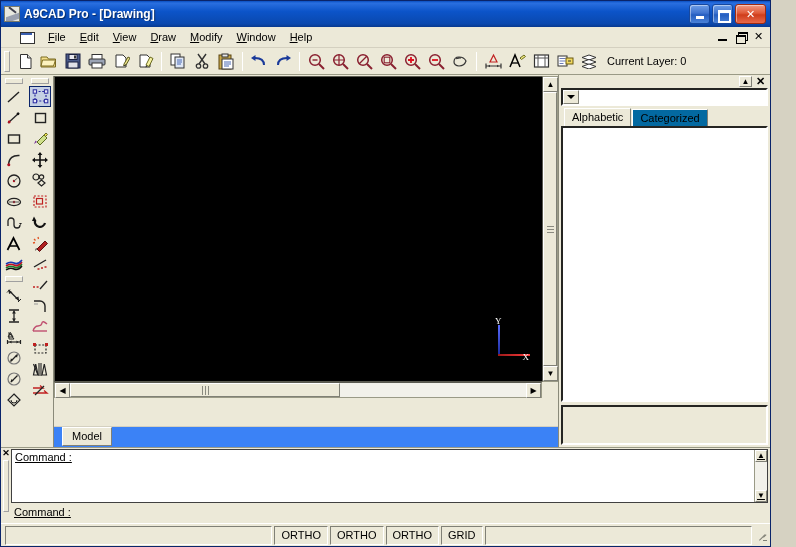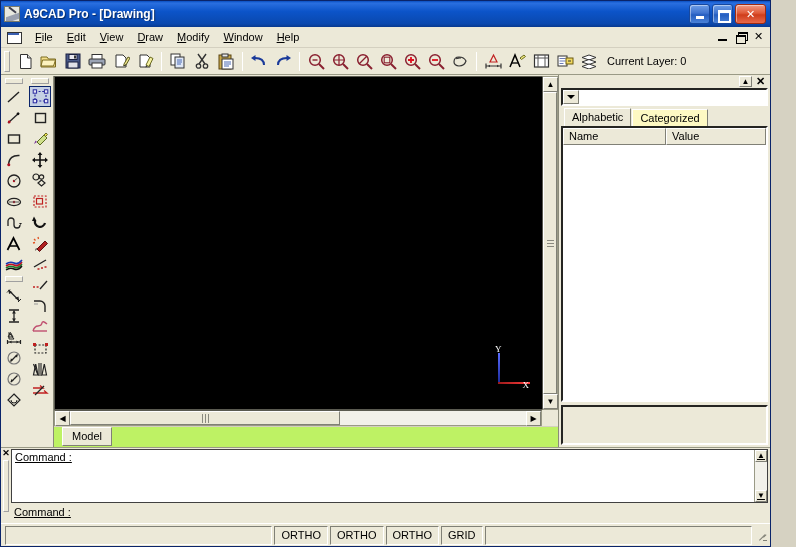--- a/index.html
+++ b/index.html
@@ -55,21 +55,21 @@
            font-family:"Liberation Sans", sans-serif; }
   .min-g:after { content:""; width:8px; height:3px; background:#fff;
                  position:absolute; left:6px; top:11px; }
   .max-g:after { content:""; width:9px; height:8px; border:2px solid #fff;
                  border-top-width:3px; position:absolute; left:5px; top:5px; }
 
   
   .menubar {
     height:21px; display:flex; align-items:center;
     background:#ece9d8; border-bottom:1px solid #d4d0c0;
-    padding-left:3px; position:relative;
+    padding-left:16px; position:relative;
   }
   .menu-doc-icon {
     width:16px; height:14px; margin:0 6px 0 2px; position:relative;
     flex:0 0 auto;
   }
   .menu-doc-icon:before {
     content:""; position:absolute; left:1px; top:2px; width:13px; height:10px;
     background:#fff; border:1px solid #333;
   }
   .menu-doc-icon:after {
@@ -180,21 +180,21 @@
   }
   .sb-thumb.v { left:0; right:0; top:0; bottom:0; }
   .sb-thumb.h { top:0; bottom:0; left:0; width:270px; }
   .grip-lines { display:flex; flex-direction:column; gap:2px; }
   .grip-lines i { display:block; width:7px; height:1px; background:#8a8a80; }
   .grip-lines.h { flex-direction:row; gap:2px; }
   .grip-lines.h i { width:1px; height:9px; }
 
   .tabstrip {
     height:21px; display:flex; align-items:flex-start; padding-left:8px;
-    background:#bef264; border-top:1px solid #d4d0c0;
+    background:#3b82f6; border-top:1px solid #d4d0c0;margin-top:28px;
   }
   .tab {
     padding:2px 9px 3px 9px; font-size:11px; background:#ece9d8;
     border:1px solid #fff; border-right-color:#808076; border-bottom-color:#808076;
     cursor:default; margin-top:0;
   }
 
   
   .props {
     width:212px; flex:0 0 auto; display:flex; flex-direction:column;
@@ -226,21 +226,21 @@
     display:flex; align-items:center; justify-content:center; cursor:default;
   }
   .arrow-d { width:0;height:0;border-left:4px solid transparent;border-right:4px solid transparent;border-top:4px solid #000; }
   .ptabs { display:flex; align-items:flex-end; height:17px; padding-left:3px; }
   .ptab {
     padding:2px 7px 2px 7px; font-size:11px; cursor:default;
     background:#ece9d8; border:1px solid #fff;
     border-right-color:#808076; border-bottom:none; margin-right:1px;
   }
   .ptab.active { background:#ece9d8; padding-bottom:3px; position:relative; z-index:2; }
-  .ptab.inactive { margin-top:2px; background:#fef9c3; }
+  .ptab.inactive { margin-top:2px; background:#0369a1; }
   .grid-wrap {
     flex:1 1 auto; display:flex; flex-direction:column; min-height:0;
     border:2px inset #b0b0a8;
     border-top-color:#7a7a70; border-left-color:#7a7a70;
     border-right-color:#fff; border-bottom-color:#fff;
     background:#fff;
   }
   .grid-head { display:flex; height:17px; background:#ece9d8; flex:0 0 auto; }
   .gh {
     font-size:11px; padding:1px 0 0 5px; background:#ece9d8;
@@ -786,24 +786,20 @@
             <span class="arrow-d"></span>
           </div>
       </div>
 
       <div class="ptabs">
         <div class="ptab active">Alphabetic</div>
         <div class="ptab inactive">Categorized</div>
       </div>
 
       <div class="grid-wrap">
-        <div class="grid-head">
-          <div class="gh name">Name</div>
-          <div class="gh value">Value</div>
-        </div>
         <div class="grid-body"></div>
       </div>
 
       <div class="props-desc"></div>
     </div>
   </div>
 
   <div class="cmdwin">
     <div class="cmd-gutter">
       <div class="cmd-x">✕</div>

